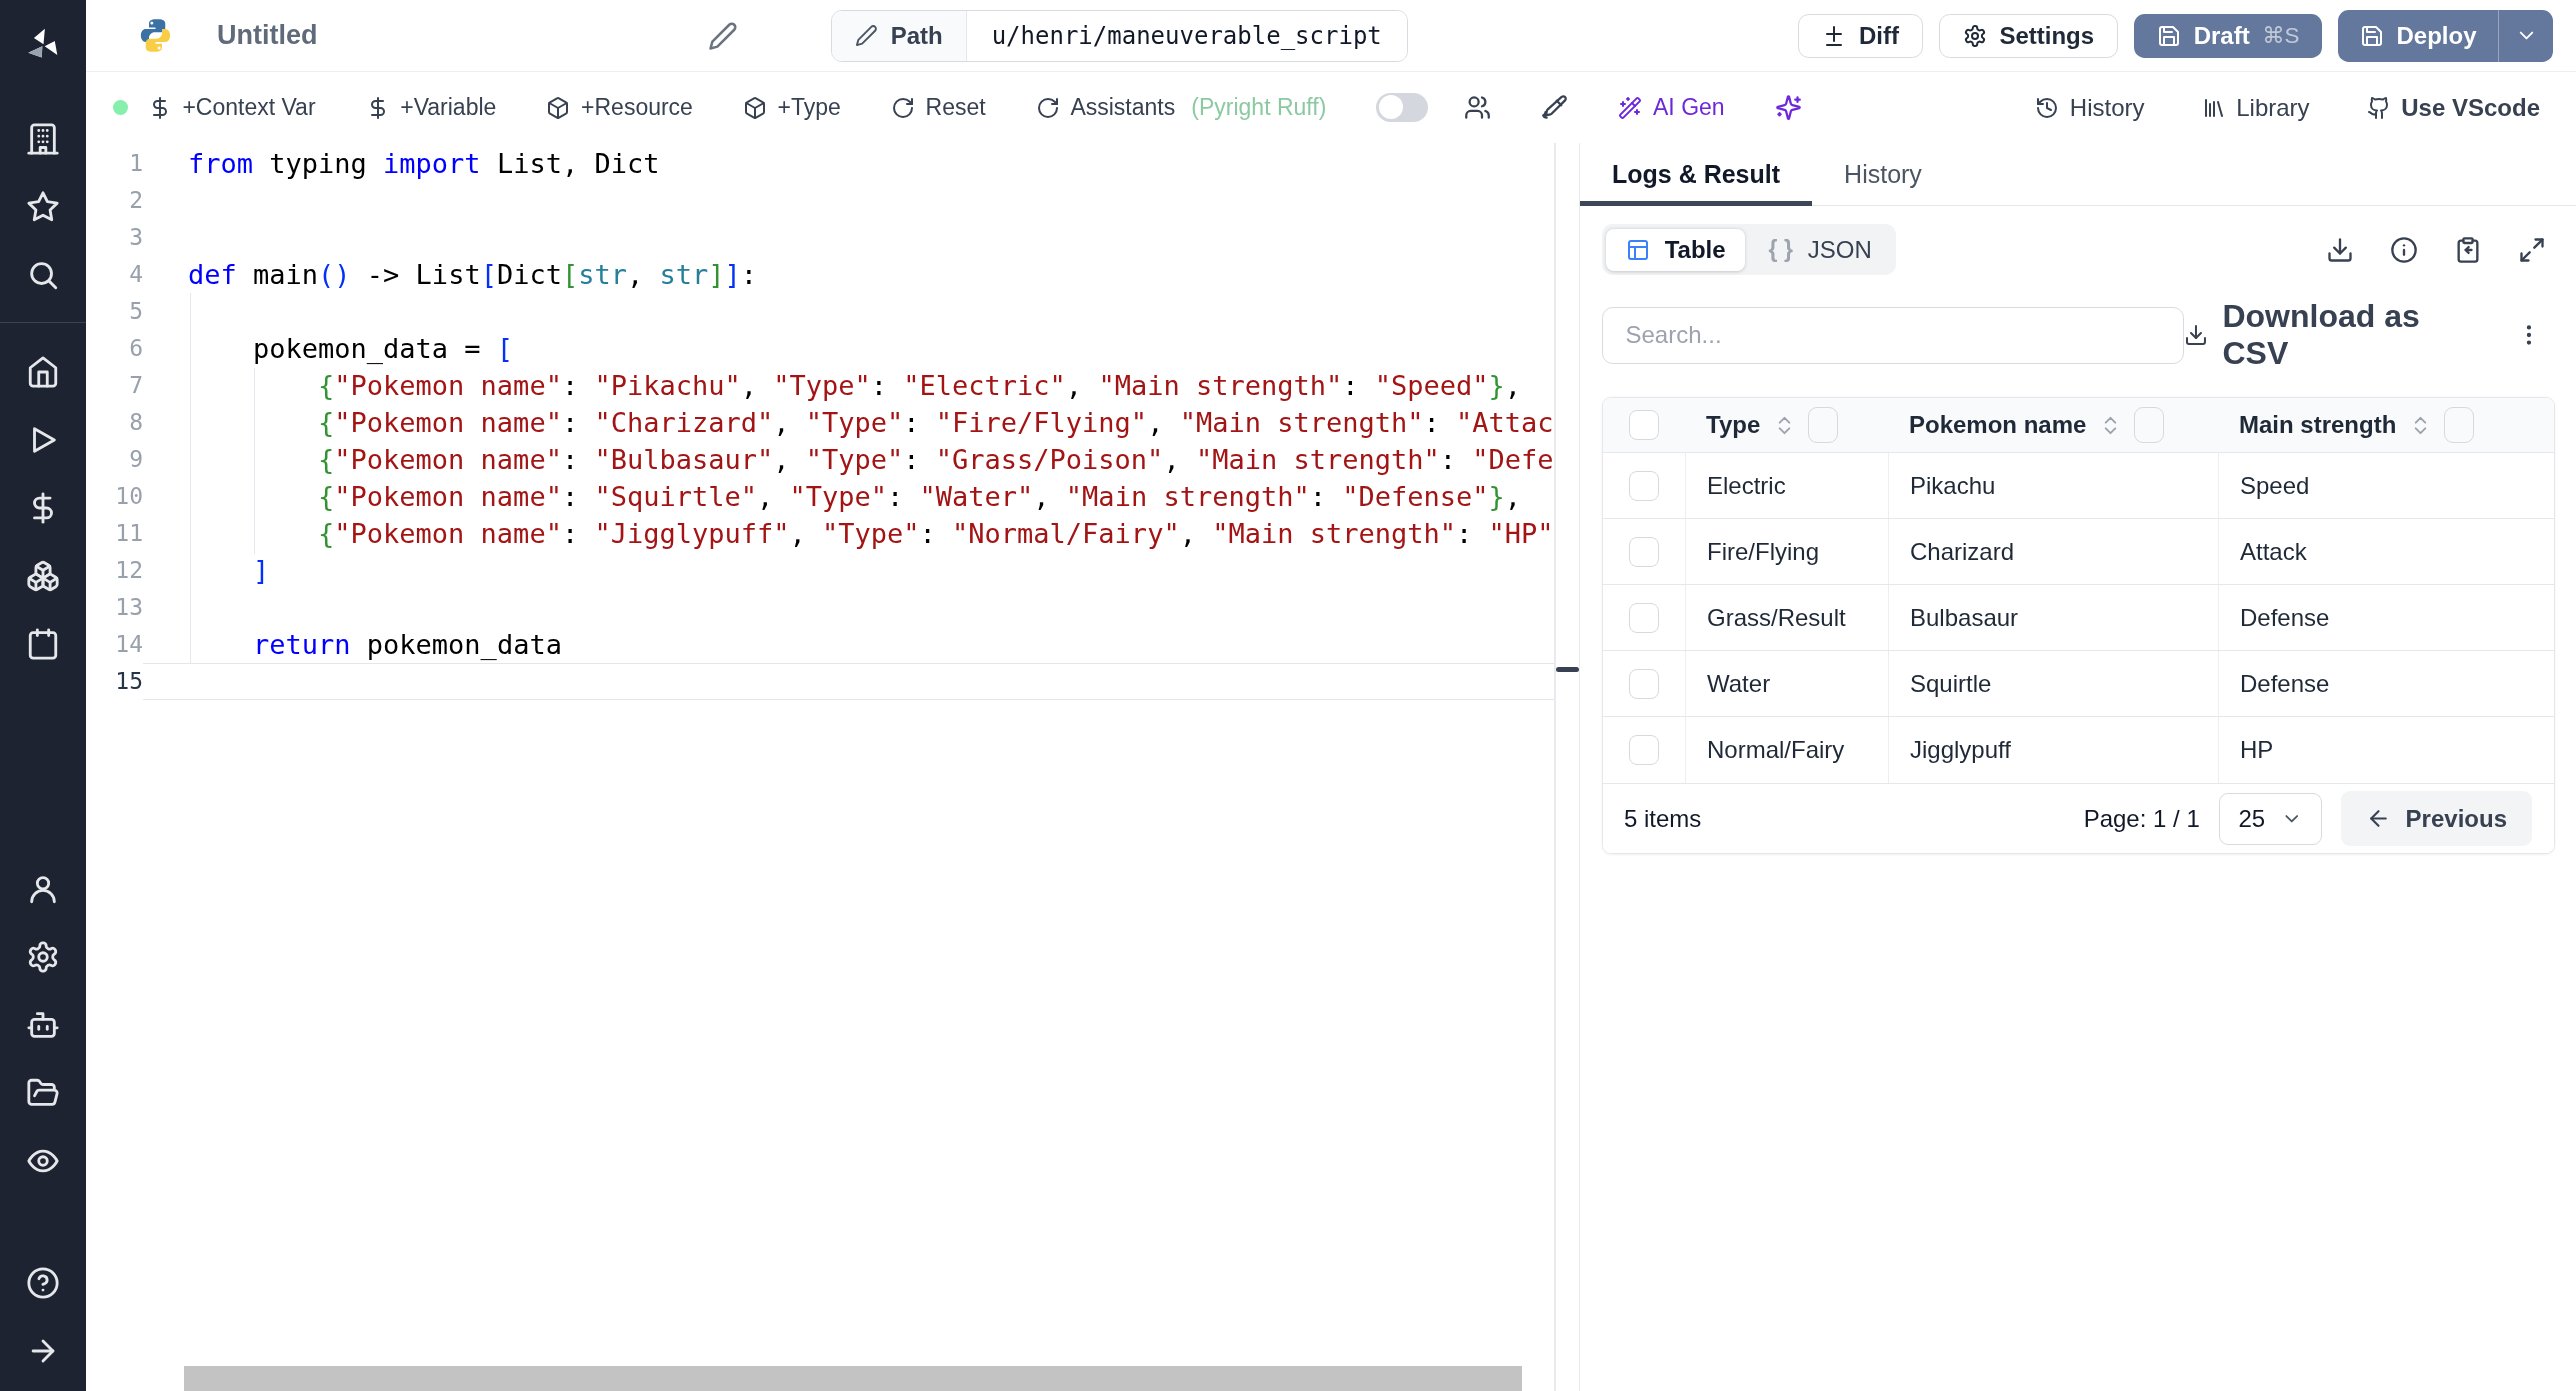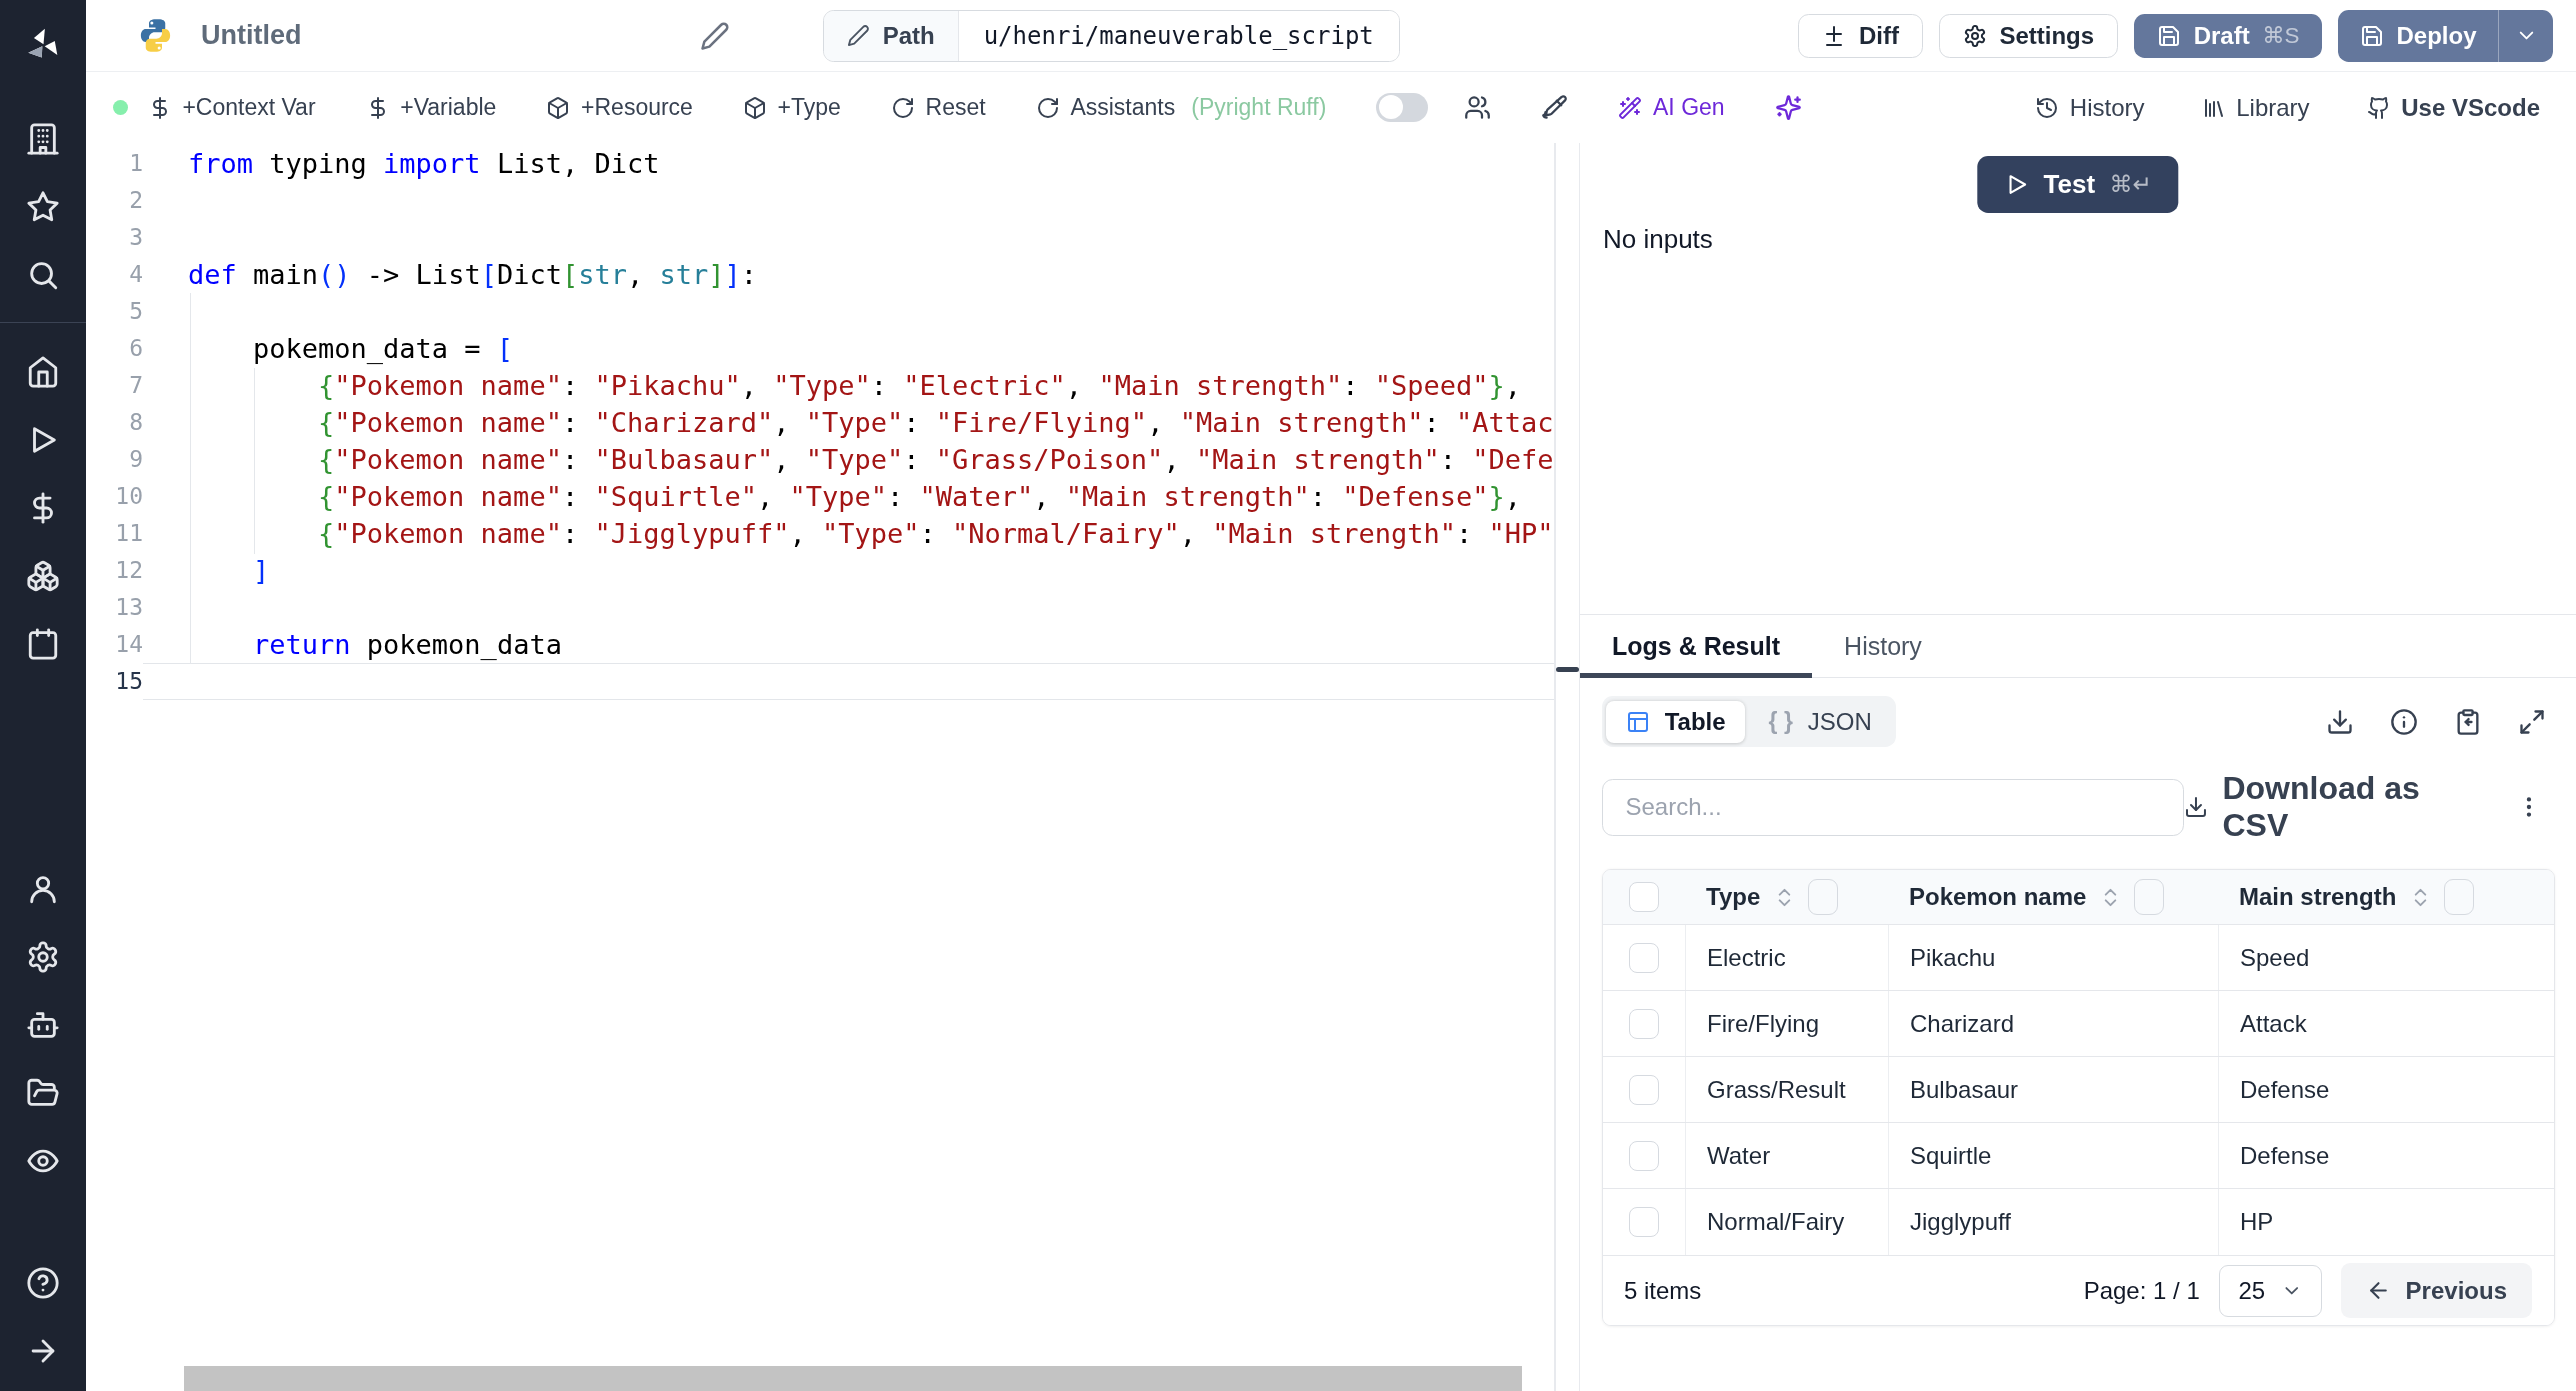--- a/index.html
+++ b/index.html
@@ -15,21 +15,21 @@
   .rail-icon svg { width:34px; height:34px; }
   .rail-divider { width:86px; height:0.9px; background:#3b4354; margin:12.5px 0 16px; }
   .rail-spacer { flex:1; }
 
   svg.ic { fill:none; stroke:currentColor; stroke-width:2; stroke-linecap:round; stroke-linejoin:round; }
 
   
   .topbar { position:absolute; left:86px; top:0; width:2490px; height:72px; background:#fff;
             border-bottom:0.9px solid #edeff2; display:flex; align-items:center; }
   .py-logo { width:39px; height:39px; margin-left:50px; }
-  .doc-title { margin-left:26px; font-size:27px; font-weight:600; color:#5f6b7a; }
+  .doc-title { margin-left:42px; font-size:27px; font-weight:600; color:#5f6b7a; }
   .pencil-lone { margin-left:auto; color:#6b7280; width:30px; height:30px; }
   .path-pill { display:flex; align-items:stretch; height:52px; border:0.9px solid #d7dbe0; border-radius:10.7px;
                overflow:hidden; margin-left:93px; }
   .path-pill .seg-label { display:flex; align-items:center; gap:12.5px; background:#f8fafc; padding:0 23px;
                           font-size:24px; font-weight:600; color:#374151; border-right:0.9px solid #e5e7eb; }
   .path-pill .seg-label svg { width:23px; height:23px; color:#4b5563; }
   .path-pill .seg-value { display:flex; align-items:center; padding:0 25px; background:#fff;
                           font-family:"DejaVu Sans Mono", monospace; font-size:24px; color:#111827; }
   .top-actions { margin-left:auto; margin-right:23px; display:flex; align-items:center; gap:16px; }
   .btn { display:flex; align-items:center; gap:12.5px; height:44px; padding:0 23px; border-radius:10.7px;
@@ -538,30 +538,20 @@
   <div class="indent-guide" style="left:168px; top:225px; height:186px;"></div>
   <div class="hscroll"></div>
   <div class="editor-right-border"></div>
 </main>
 
 <div class="vsplit">
   <div class="handle"></div>
 </div>
 
 <section class="rpanel">
-  <div class="inputs-sec">
-    <button class="test-btn">
-      <svg class="ic" viewBox="0 0 24 24">
-          <polygon points="6 4 20 12 6 20"></polygon>
-        </svg>
-      <span>Test</span>
-      <span class="kbd">⌘↵</span>
-    </button>
-    <div class="no-inputs">No inputs</div>
-  </div>
 
   <div class="tabs-row">
     <div class="tab active">Logs &amp; Result</div>
     <div class="tab">History</div>
   </div>
 
   <div class="results">
     <div class="view-row">
       <div class="segmented">
         <div class="seg-opt selected">

